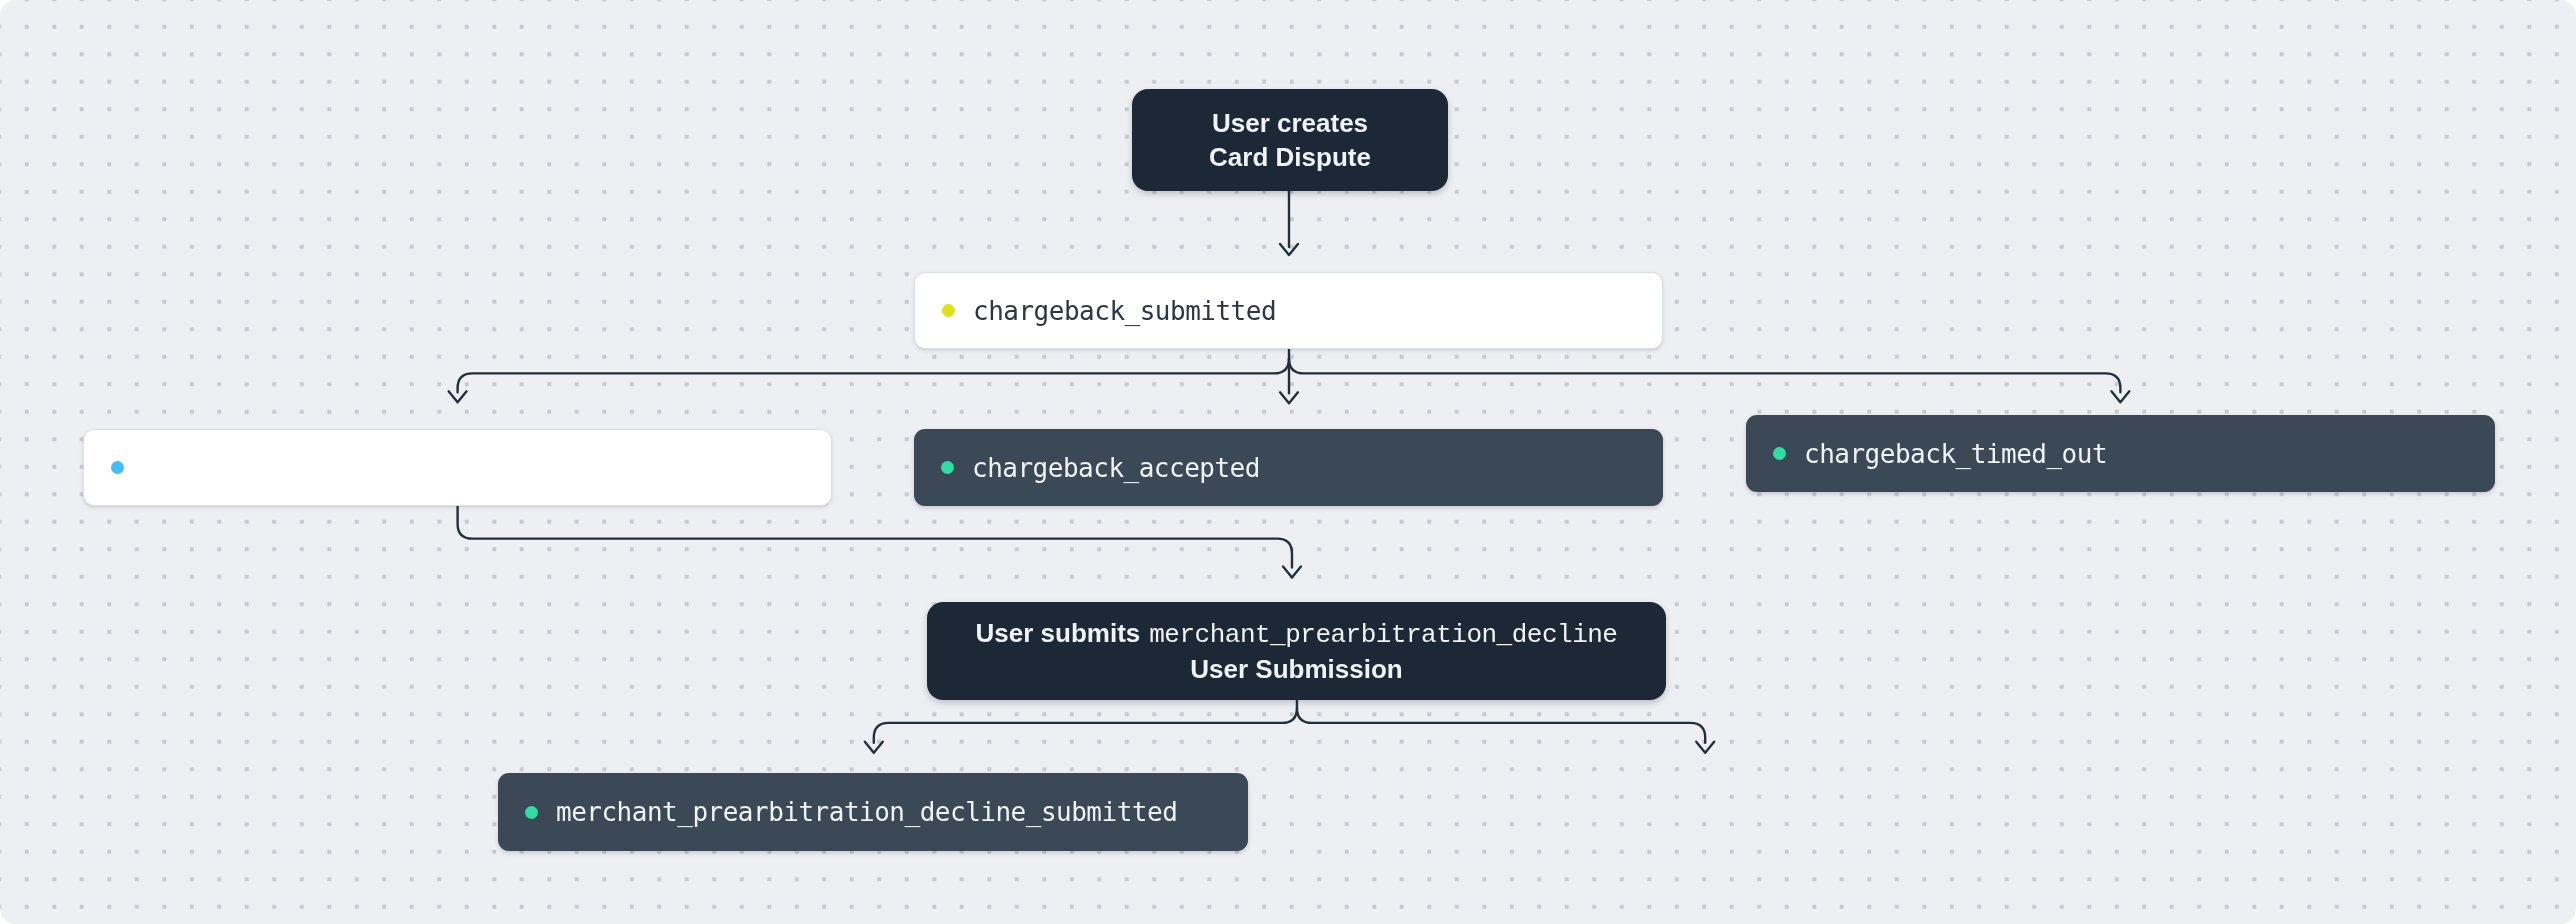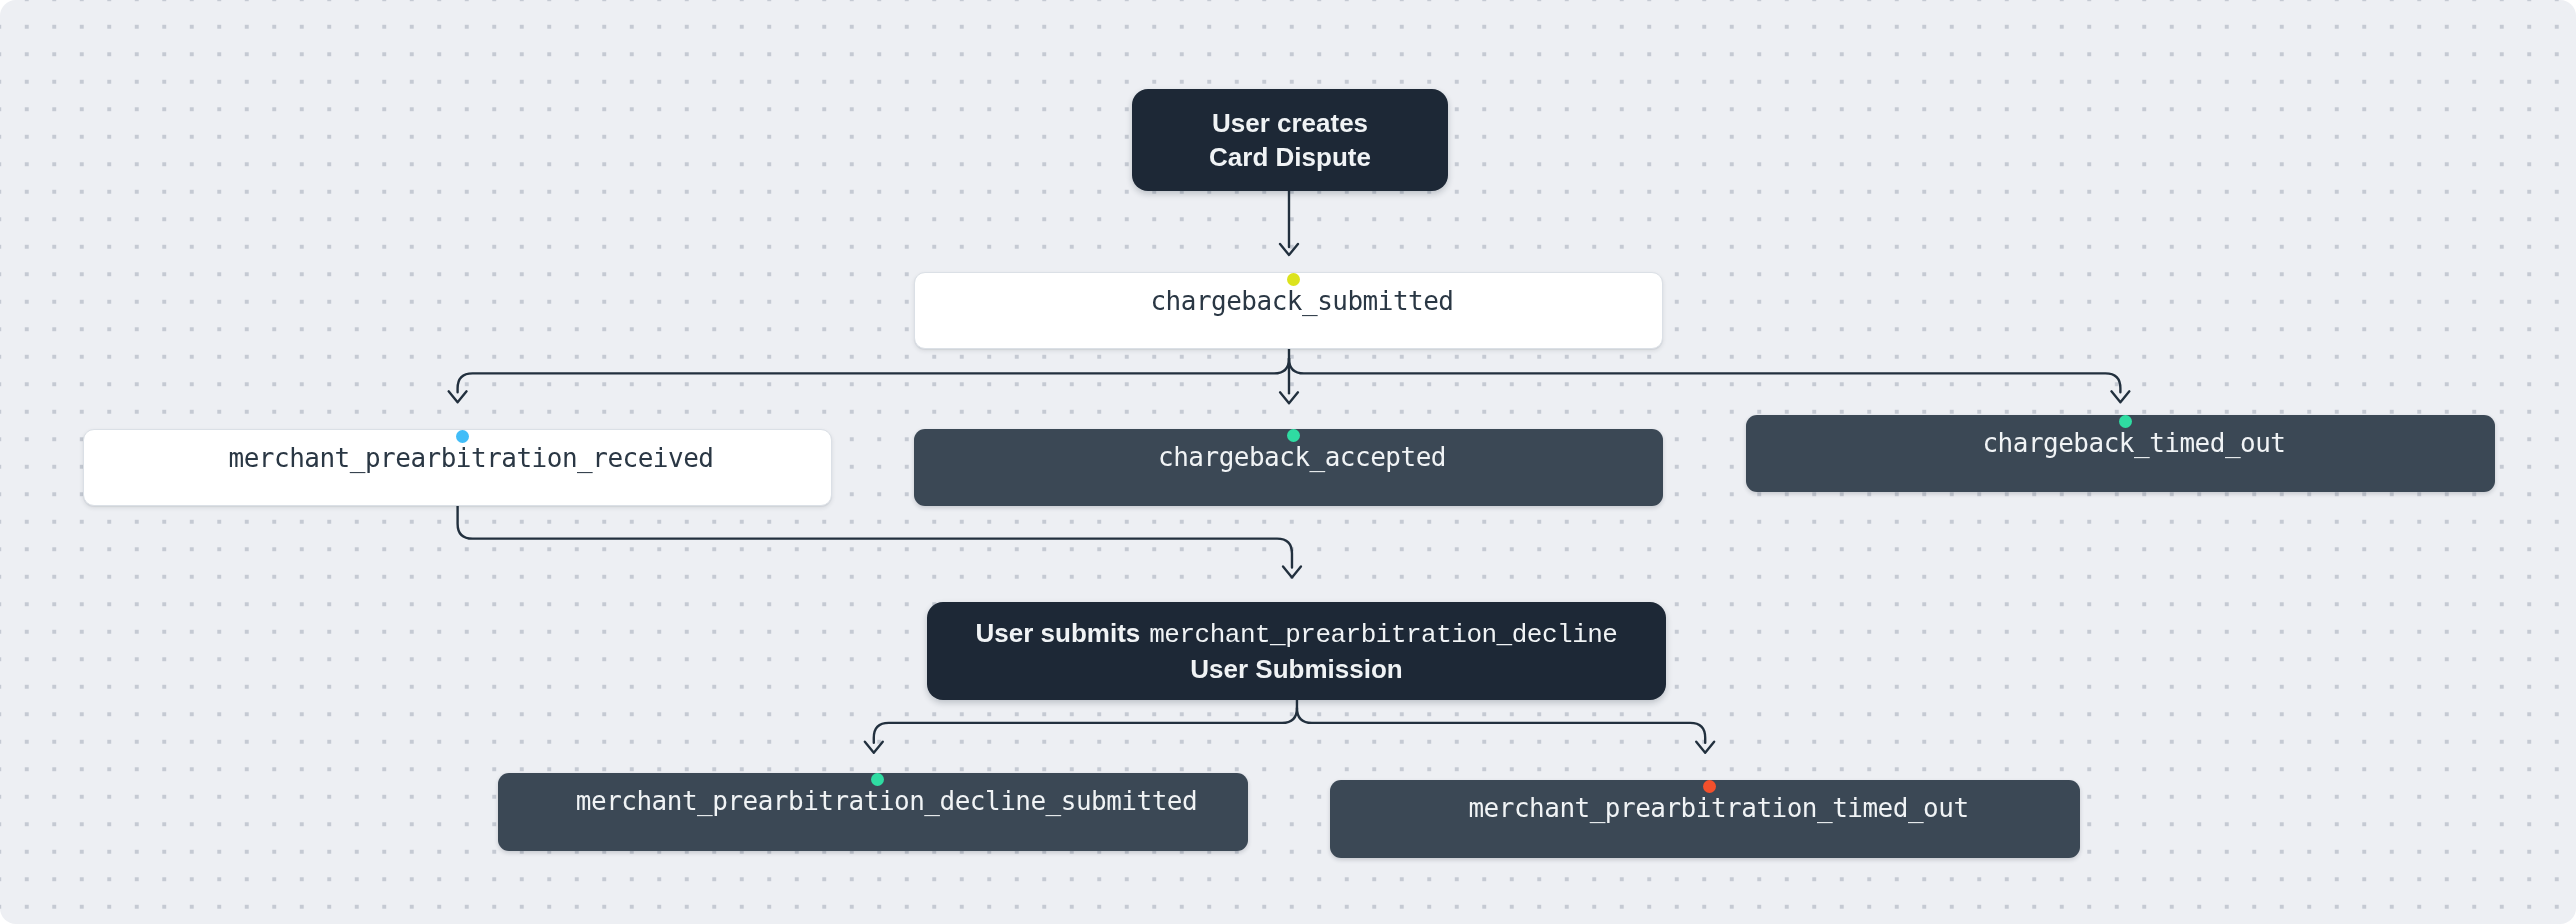--- a/index.html
+++ b/index.html
@@ -53,21 +53,20 @@
   }
   .node.event {
     border-radius: 11px;
     display: flex;
     align-items: center;
     padding-left: 27px;
     font-family: "DejaVu Sans Mono", "Liberation Mono", monospace;
     font-size: 26px;
     letter-spacing: -0.5px;
     cursor: pointer;
-    flex-direction: column;
   }
   .node.event.light {
     background: var(--event-light-bg);
     border: 1px solid var(--event-light-border);
     color: var(--event-light-text);
     box-shadow: 0 2px 4px rgba(25,35,49,.10), 0 1px 1px rgba(25,35,49,.06);
   }
   .node.event.dark {
     background: var(--event-dark-bg);
     color: var(--event-dark-text);
@@ -136,21 +135,20 @@
     <div class="action-line">Card Dispute</div>
   </div>
 
   <div class="node event light" style="left:914px; top:264px; width:749px; height:77px;">
     <span class="dot" style="background-color: rgb(220, 227, 29);"></span>
     <span>chargeback_submitted</span>
   </div>
 
   <div class="node event light" style="left:83px; top:421px; width:749px; height:77px;">
     <span class="dot" style="background-color: rgb(65, 189, 248);"></span>
-    <span>merchant_prearbitration_received</span>
   </div>
 
   <div class="node event dark" style="left:914px; top:421px; width:749px; height:77px;padding-left:27px;">
     <span class="dot" style="background-color: rgb(47, 220, 162);"></span>
     <span>chargeback_accepted</span>
   </div>
 
   <div class="node event dark" style="left:1746px; top:407px; width:749px; height:77px;">
     <span class="dot" style="background-color: rgb(47, 220, 162);"></span>
     <span>chargeback_timed_out</span>
@@ -161,19 +159,15 @@
       <span>User submits</span><span class="mono-inline">merchant_prearbitration_decline</span>
     </div>
     <div class="action-line">User Submission</div>
   </div>
 
   <div class="node event dark" style="left:498px; top:765px; width:750px; height:78px;">
     <span class="dot" style="background-color: rgb(47, 220, 162);"></span>
     <span>merchant_prearbitration_decline_submitted</span>
   </div>
 
-  <div class="node event dark" style="left:1330px; top:772px; width:750px; height:78px;">
-    <span class="dot" style="background-color: rgb(242, 80, 44);"></span>
-    <span>merchant_prearbitration_timed_out</span>
-  </div>
 
 </div>
 
 
 </body></html>

